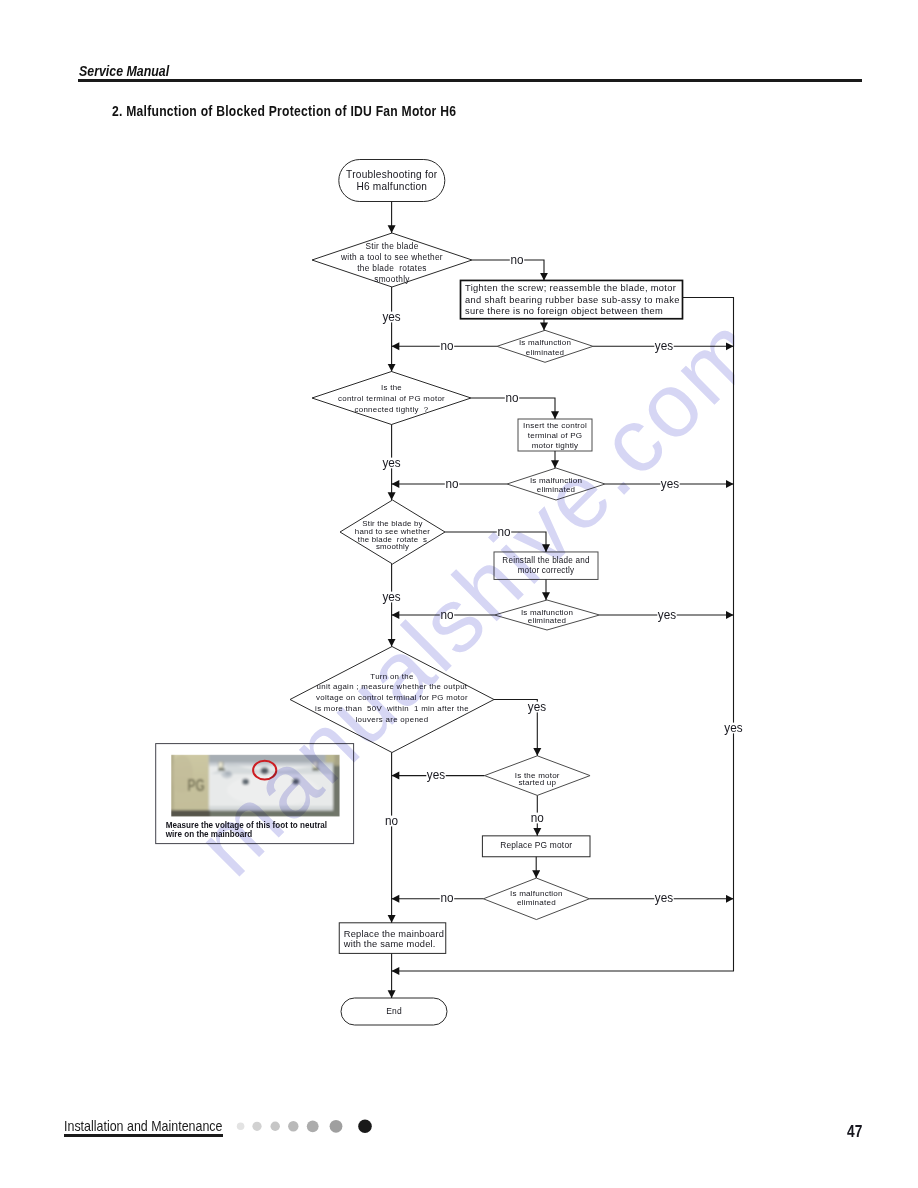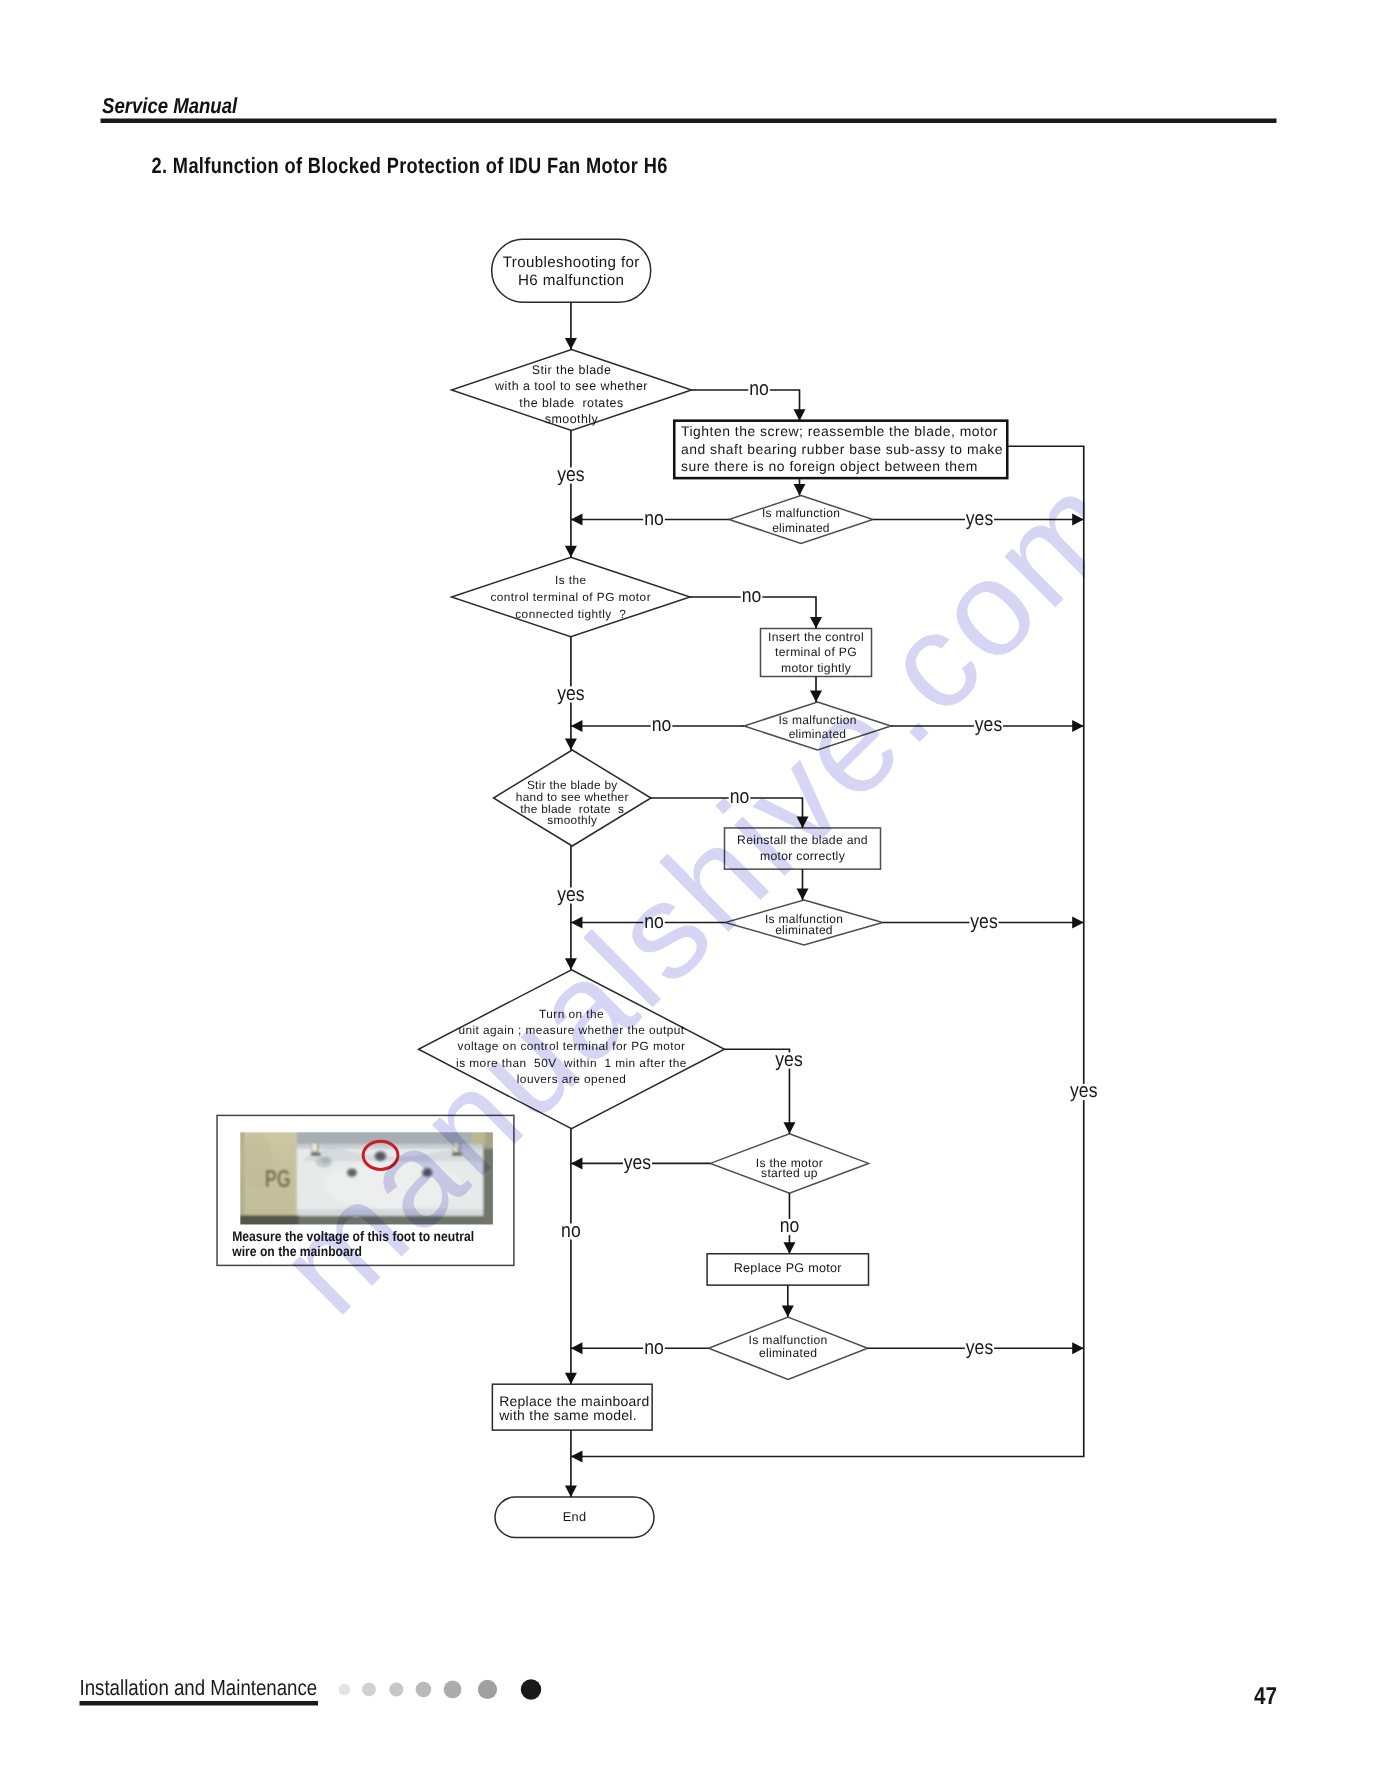--- a/index.html
+++ b/index.html
@@ -1,19 +1,19 @@
 <!DOCTYPE html>
 <html><head>
 <meta charset="utf-8">
 <title>Service Manual</title>
 <style>
   html,body{margin:0;padding:0;}
   body{width:918px;height:1188px;background:#ffffff;font-family:"Liberation Sans",sans-serif;
        -webkit-font-smoothing:antialiased;overflow:hidden;position:relative;}
-  #page{position:absolute;left:4px;top:0;width:776px;height:1188px;text-align:right;}
+  #page{position:absolute;left:15px;top:0;width:776px;height:1188px;text-align:right;}
   .hdr-title{position:absolute;left:63.5px;top:62.6px;font-size:14.4px;font-weight:bold;font-style:italic;
              color:#111;transform:scaleX(0.86);transform-origin:left top;white-space:nowrap;}
   .hdr-rule{position:absolute;left:63px;top:78.6px;width:784px;height:3.8px;background:#1a1a1a;}
   .sec-title{position:absolute;left:97px;top:102.5px;font-size:14.7px;font-weight:bold;color:#121212;
              transform:scaleX(0.826);transform-origin:left top;white-space:nowrap;letter-spacing:0.3px;}
   .ftr-title{position:absolute;left:49px;top:1117.8px;font-size:14.6px;color:#1a1a1a;transform:scaleX(0.853);transform-origin:left top;white-space:nowrap;}
   .ftr-rule{position:absolute;left:49px;top:1134.4px;width:159px;height:2.3px;background:#1a1a1a;}
   .ftr-page{position:absolute;left:832px;top:1122.1px;font-size:16.2px;font-weight:bold;color:#16161e;transform:scaleX(0.85);transform-origin:left top;}
   #flow{position:absolute;left:0;top:0;}
   #wm{position:absolute;left:0;top:0;pointer-events:none;mix-blend-mode:multiply;}

